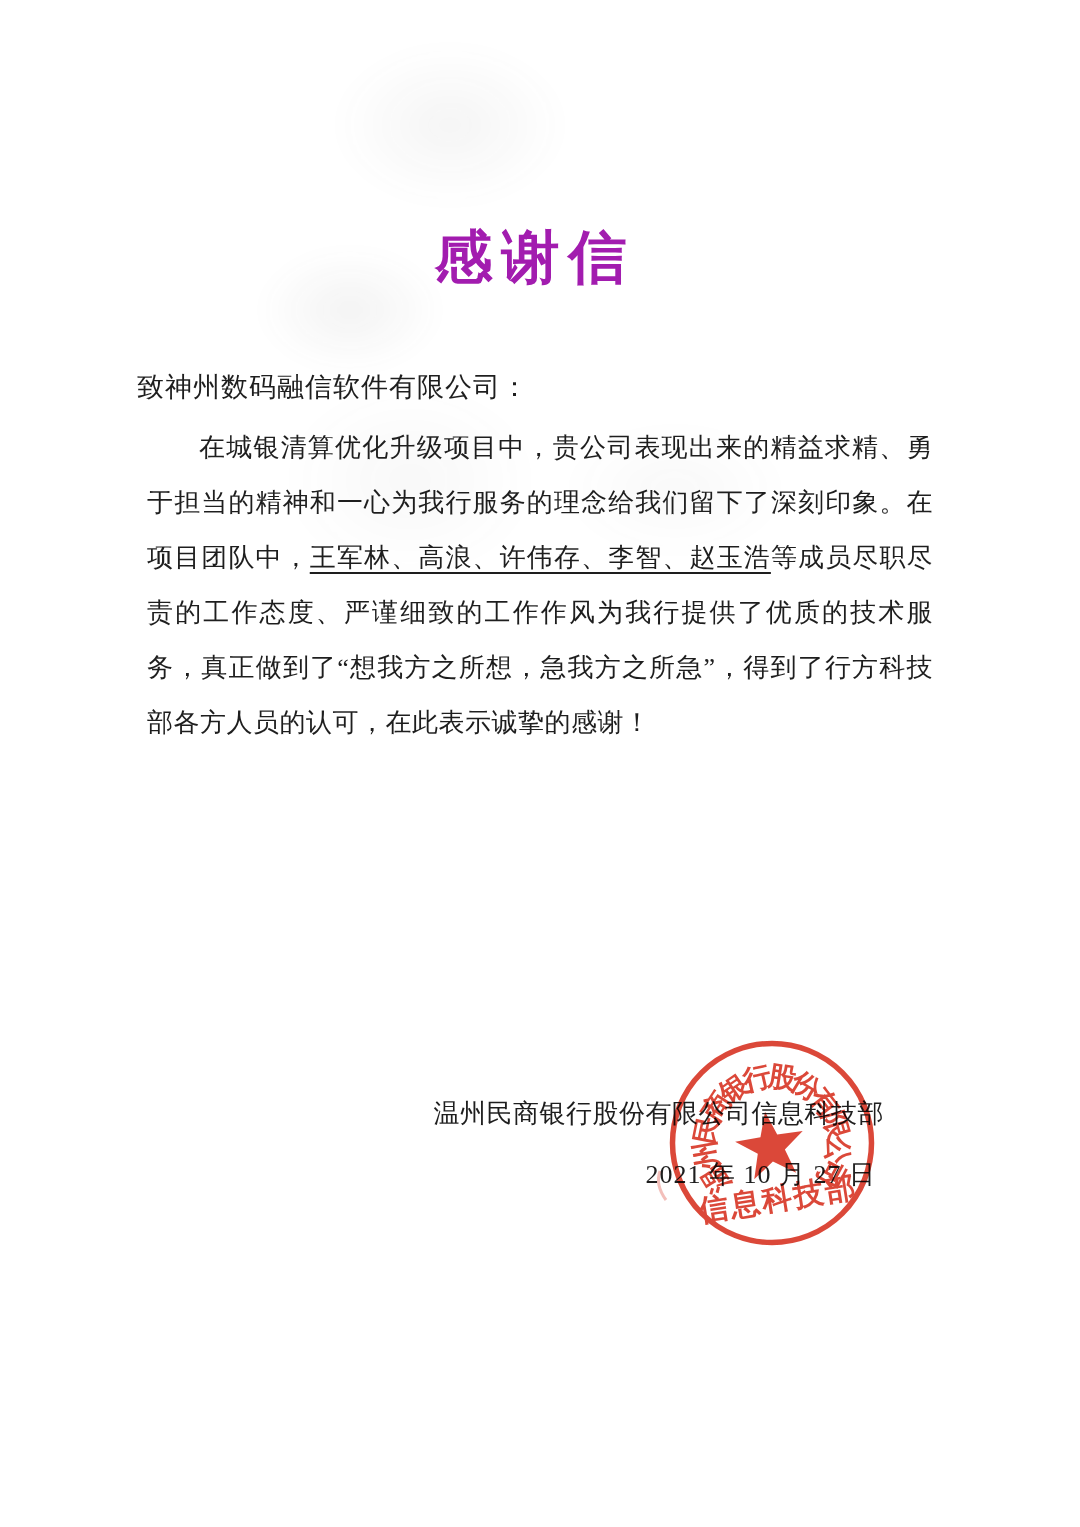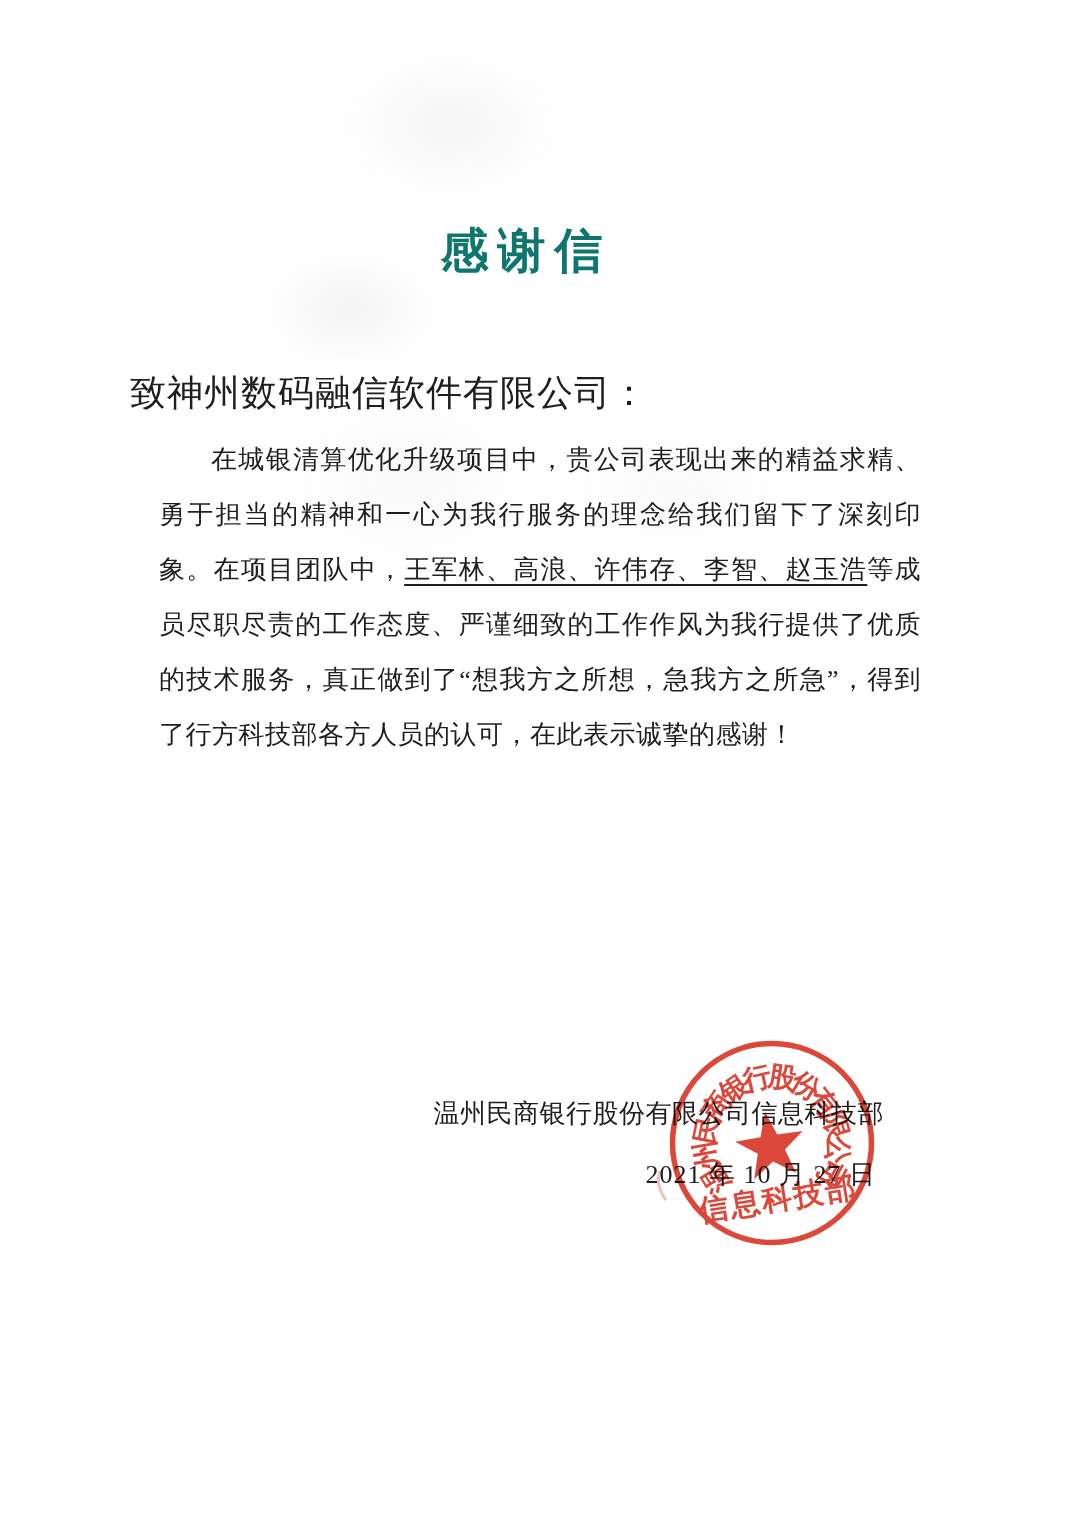--- a/index.html
+++ b/index.html
@@ -12,36 +12,36 @@
     color:#1e1e1e;
   }
   
   .smudge { position:absolute; pointer-events:none; filter:blur(7px); }
   .s1 { left:330px; top:40px;  width:240px; height:170px; background:radial-gradient(ellipse at center, rgba(60,60,60,0.05), rgba(0,0,0,0) 70%); }
   .s2 { left:255px; top:245px; width:190px; height:130px; background:radial-gradient(ellipse at center, rgba(60,60,60,0.06), rgba(0,0,0,0) 70%); }
   .s3 { left:280px; top:380px; width:260px; height:200px; background:radial-gradient(ellipse at center, rgba(60,60,60,0.035), rgba(0,0,0,0) 70%); }
   .s4 { left:560px; top:420px; width:230px; height:140px; background:radial-gradient(ellipse at center, rgba(60,60,60,0.03), rgba(0,0,0,0) 70%); }
 
   .title {
-    position:absolute; left:0; top:219px; width:1052px;
+    position:absolute; left:9px; top:219px; width:1052px;
     margin:0; text-align:center;
-    font-size:48px; font-weight:600; letter-spacing:9px;
-    color:#0f766e;
+    font-size:58px; font-weight:600; letter-spacing:9px;
+    color:#a21caf;
   }
   .salutation {
-    position:absolute; left:130px; top:369px;
-    font-size:36px; letter-spacing:1px;
+    position:absolute; left:137px; top:369px;
+    font-size:27px; letter-spacing:1px;
   }
   .letter-body {
     position:absolute; left:147px; top:420px; width:786px;
     font-size:26px; line-height:55px;
     text-align:justify; text-justify:inter-character;
     letter-spacing:0.5px;
   }
-  .para { text-indent:2em; margin:12px; }
+  .para { text-indent:2em; margin:0; }
   .para + .para { margin-top:6px; }
   .u { text-decoration:underline; text-underline-offset:6px; text-decoration-thickness:1.5px; }
 
   .signature {
     position:absolute; right:196px; top:1096px;
     font-size:26px; letter-spacing:0.5px; z-index:2;
   }
   .dateline {
     position:absolute; right:204px; top:1157px;
     font-size:26px; letter-spacing:1px; z-index:2;

